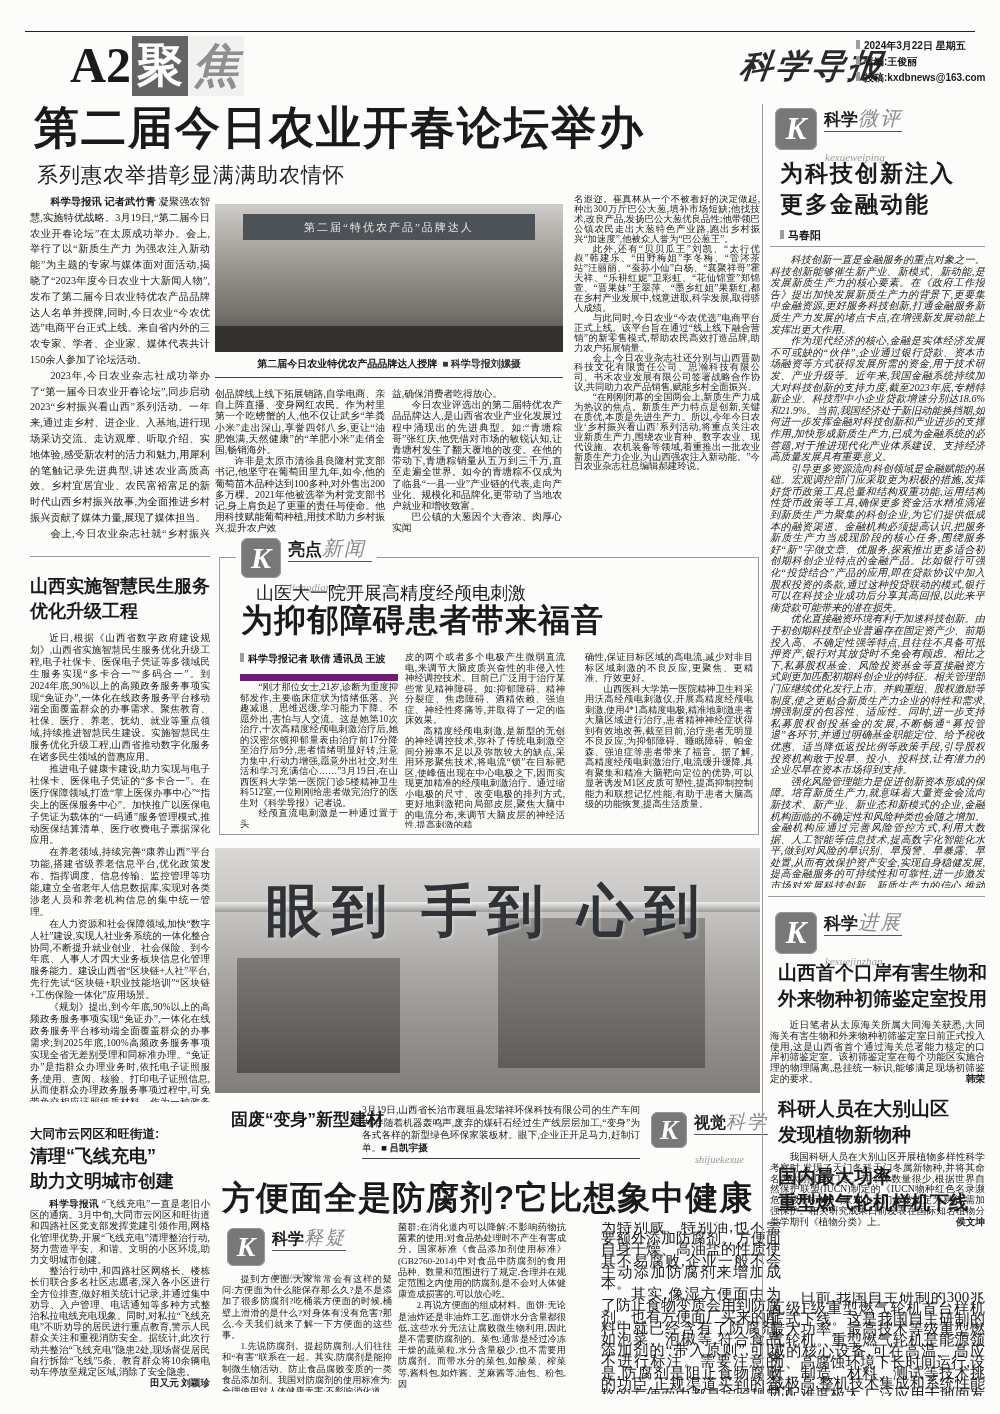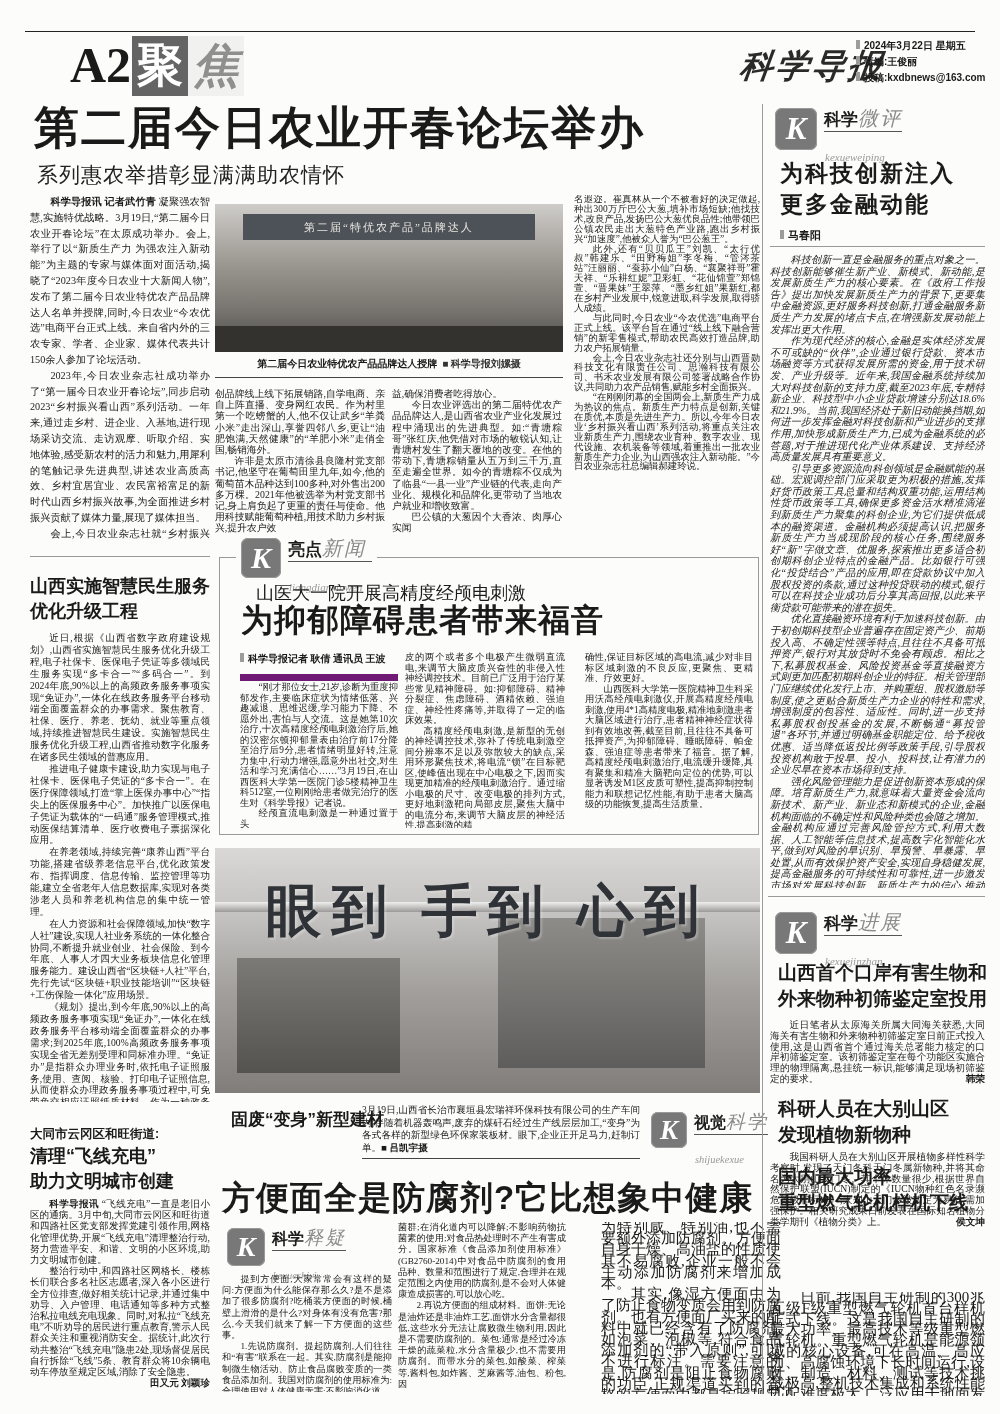--- a/index.html
+++ b/index.html
@@ -132,21 +132,21 @@
   <div class="abs col bt" style="left:240px;top:682px;width:158px;height:146px;font-size:9.3px;line-height:10.5px;">
       <p>“刚才那位女士,21岁,诊断为重度抑郁发作,主要临床症状为情绪低落、兴趣减退、思维迟缓,学习能力下降、不愿外出,害怕与人交流。这是她第10次治疗,十次高精度经颅电刺激治疗后,她的汉密尔顿抑郁量表由治疗前17分降至治疗后9分,患者情绪明显好转,注意力集中,行动力增强,愿意外出社交,对生活和学习充满信心……”3月19日,在山西医科大学第一医院门诊5楼精神卫生科512室,一位刚刚给患者做完治疗的医生对《科学导报》记者说。</p>
       <p>经颅直流电刺激是一种通过置于头</p>
     </div>
   <div class="abs col bt cont" style="left:405px;top:652px;width:160px;height:176px;font-size:9.3px;line-height:10.5px;">
       <p>皮的两个或者多个电极产生微弱直流电,来调节大脑皮质兴奋性的非侵入性神经调控技术。目前已广泛用于治疗某些常见精神障碍。如:抑郁障碍、精神分裂症、焦虑障碍、酒精依赖、强迫症、神经性疼痛等,并取得了一定的临床效果。</p>
       <p>高精度经颅电刺激,是新型的无创的神经调控技术,弥补了传统电刺激空间分辨率不足以及弥散较大的缺点,采用环形聚焦技术,将电流“锁”在目标靶区,使峰值出现在中心电极之下,因而实现更加精准的经颅电刺激治疗。通过缩小电极的尺寸、改变电极的排列方式,更好地刺激靶向局部皮层,聚焦大脑中的电流分布,来调节大脑皮层的神经活性,提高刺激的精</p>
     </div>
   <div class="abs col bt cont" style="left:585px;top:652px;width:168px;height:176px;font-size:9.3px;line-height:10.5px;">
       <p>确性,保证目标区域的高电流,减少对非目标区域刺激的不良反应,更聚焦、更精准、疗效更好。</p>
-      <p>山西医科大学第一医院精神卫生科采用沃高经颅电刺激仪,开展高精度经颅电刺激,使用4*1高精度电极,精准地刺激患者大脑区域进行治疗,患者精神神经症状得到有效地改善,截至目前,且往往不具备可抵押资产,为抑郁障碍、睡眠障碍、帕金森、强迫症等患者带来了福音。据了解,高精度经颅电刺激治疗,电流缓升缓降,具有聚集和精准大脑靶向定位的优势,可以显著诱发M1区皮质可塑性,提高抑制控制能力和联想记忆性能,有助于患者大脑高级的功能恢复,提高生活质量。</p>
+      <p>山西医科大学第一医院精神卫生科采用沃高经颅电刺激仪,开展高精度经颅电刺激,使用4*1高精度电极,精准地刺激患者大脑区域进行治疗,患者精神神经症状得到有效地改善,截至目前,治疗患者无明显不良反应,为抑郁障碍、睡眠障碍、帕金森、强迫症等患者带来了福音。据了解,高精度经颅电刺激治疗,电流缓升缓降,具有聚集和精准大脑靶向定位的优势,可以显著诱发M1区皮质可塑性,提高抑制控制能力和联想记忆性能,有助于患者大脑高级的功能恢复,提高生活质量。</p>
     </div>
 
   <div class="abs photo2" style="left:215px;top:848px;width:545px;height:245px;">
     <div class="pipe"></div>
     <div class="machine"></div>
     <div class="machine2"></div>
     <div class="overlay-cal">眼到 手到 心到</div>
   </div>
   <div class="abs hsans" style="left:231px;top:1108px;font-size:17px;">固废“变身”新型建材</div>
   <div class="abs" style="left:362px;top:1104px;width:278px;font-size:9.6px;line-height:12.6px;text-align:justify;border-bottom:1px solid #444;padding-bottom:4px;">

